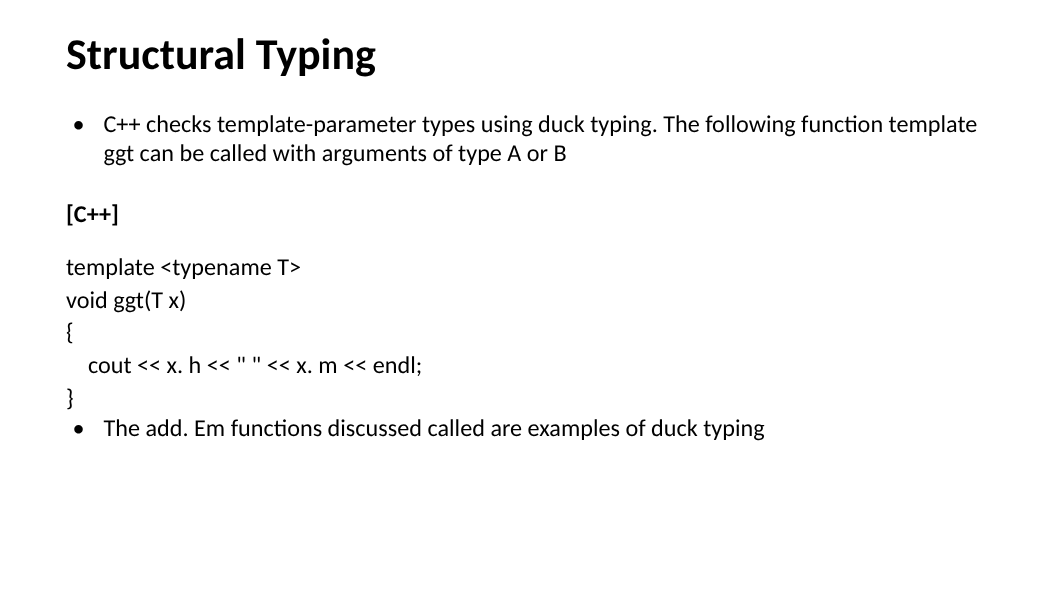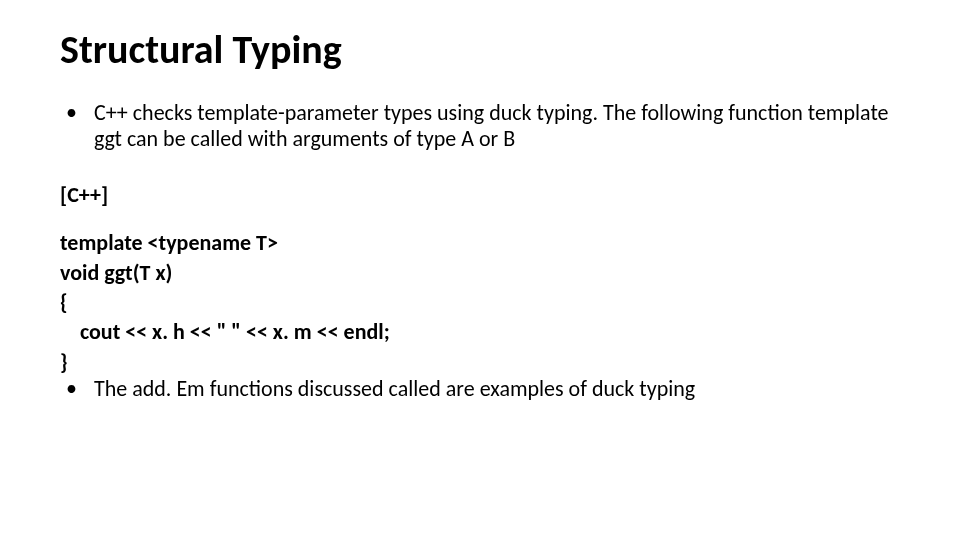--- a/index.html
+++ b/index.html
@@ -40,21 +40,21 @@
   }
   .bullet .txt {
     flex: 1;
   }
   .spacer-lg { height: 26px; }
   .spacer-md { height: 20px; }
   .label {
     font-weight: 700;
   }
   .code {
-    font-weight: 700;
+    font-weight: 400;
     white-space: pre;
     line-height: 1.35;
   }
 </style>
 </head>
 <body>
 
 <div class="slide">
 
   <h1 class="title">Structural Typing</h1>

